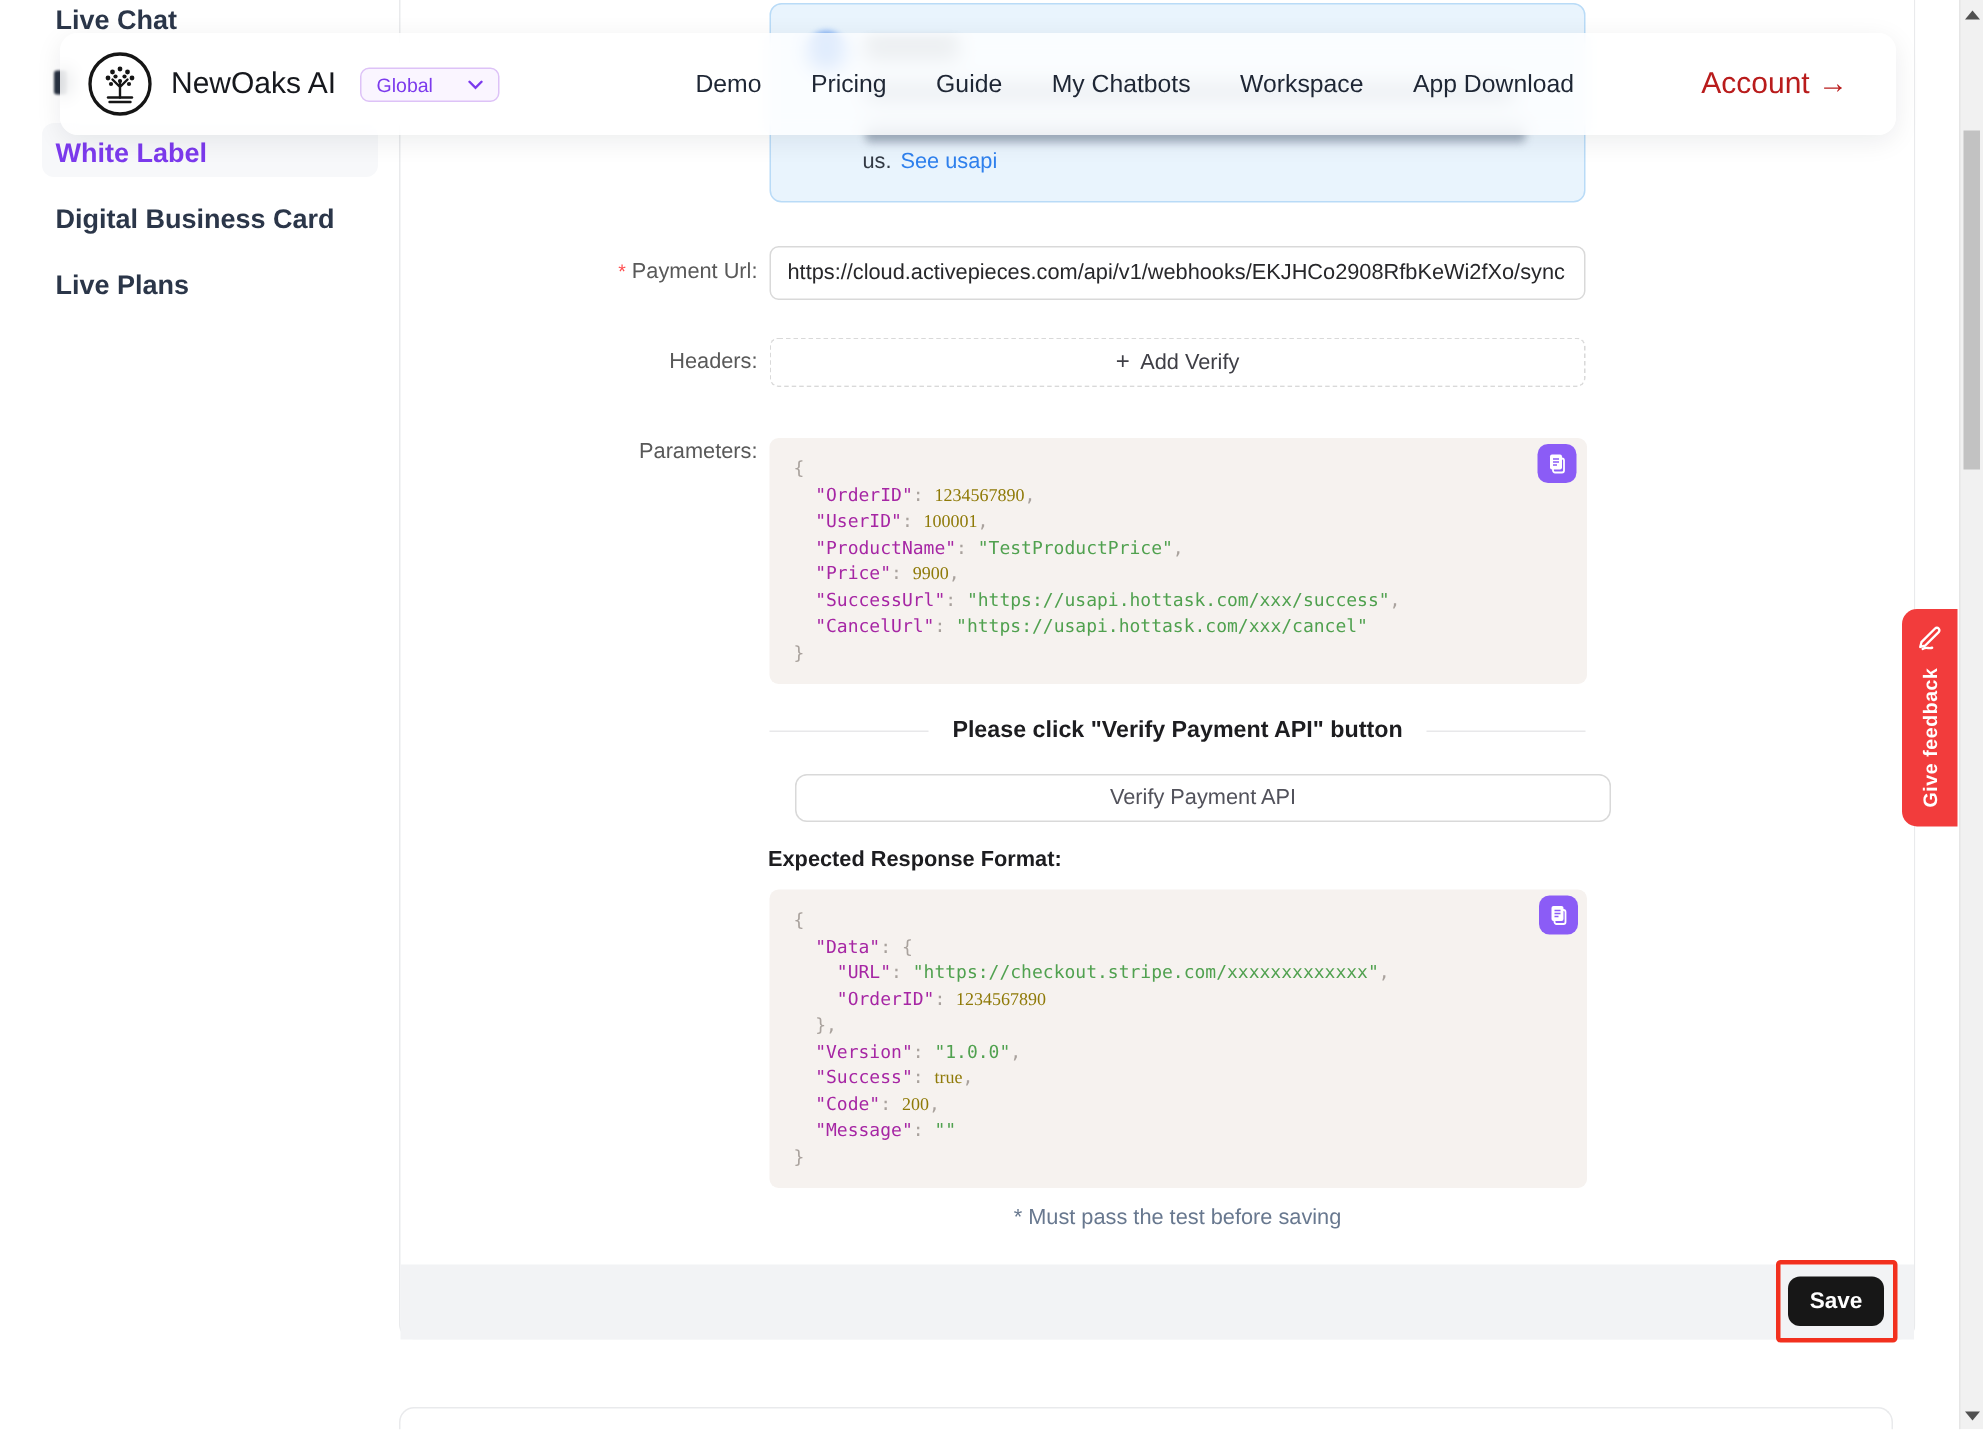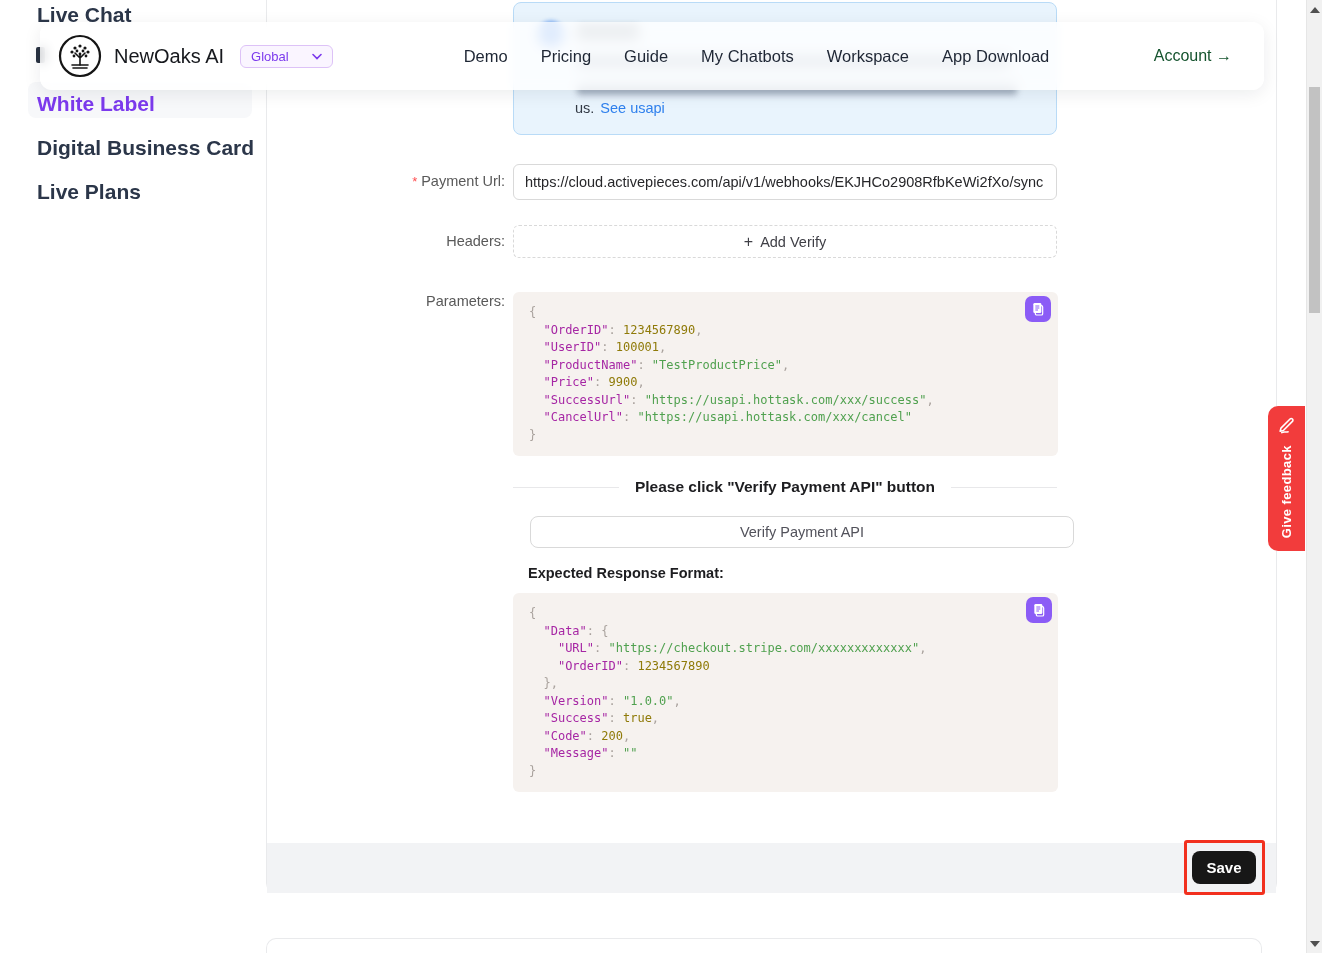--- a/index.html
+++ b/index.html
@@ -1,21 +1,21 @@
 <!DOCTYPE html>
 <html style="--accent-purple: #7c3aed; --copy-button-purple: #8b5cf6; --feedback-red: #f23c3c; --annotation-red: #f2301e; --link-blue: #2f80ed; --reminder-bg: #e9f4fd; --reminder-border: #b9dbf7; --code-bg: #f6f2ef; --code-key: #a626a4; --code-string: #50a14f; --code-number: #8f7a08; --code-punct: #a9a29d; --save-button-bg: #171717; --required-red: #ff4d4f;"><head>
 <meta charset="utf-8">
 <style>
   * { margin:0; padding:0; box-sizing:border-box; }
   html,body { width:1322px; height:953px; overflow:hidden; background:#fff;
     font-family:"Liberation Sans", sans-serif; }
   .viewport { position:relative; width:1322px; height:953px; background:#fff; overflow:hidden; }
 
   
-  .sidebar-item { position:absolute; left:37px; font-size:21px; font-weight:700;
+  .sidebar-item { position:absolute; left:37px; font-size:18px; font-weight:700;
     color:#2b3649; cursor:pointer; z-index:1; white-space:nowrap;text-align:center; }
   .sidebar-item.active { color:var(--accent-purple,#7c3aed); }
   .sidebar-active-row { position:absolute; left:28px; top:82px; width:224px; height:36px;
     background:#f7f8fa; border-radius:8px; z-index:0; }
   .sidebar-fragment { position:absolute; left:36px; top:47px; width:9px; height:16px;
     background:#2a3342; border-radius:2px; filter:blur(0.6px); z-index:1; }
 
   
   .main-card { position:absolute; left:266px; top:-20px; width:1011px; height:913px;
     background:#fff; border:1px solid #e9eaec; border-top:none;
@@ -54,37 +54,37 @@
 
   
   .code-block { position:absolute; left:513px; width:545px;
     background:var(--code-bg,#f6f2ef); border-radius:6px; padding:12px 16px;
     font-family:"DejaVu Sans Mono", monospace; font-size:12px; z-index:3; }
   .code-params { top:292px; height:164px; }
   .code-expected { top:593px; height:199px; }
   .code-line { white-space:pre; line-height:17.5px; }
   .tk-k { color:var(--code-key,#a626a4); }
   .tk-s { color:var(--code-string,#50a14f); }
-  .tk-n { color:var(--code-number,#8f7a08); }
+  .tk-n { color:var(--code-number,#8f7a08);font-family:Liberation Serif, serif; }
   .tk-p { color:var(--code-punct,#a9a29d); }
   .copy-btn { position:absolute; width:26px; height:26px; border-radius:7px;
     background:var(--copy-button-purple,#8b5cf6); border:none; cursor:pointer;
     display:flex; align-items:center; justify-content:center; z-index:4; }
   .copy-btn-1 { left:1025px; top:296px; }
   .copy-btn-2 { left:1026px; top:597px; }
 
   
   .divider { position:absolute; left:513px; top:477px; width:544px; height:20px;
     display:flex; align-items:center; z-index:3; }
   .divider::before, .divider::after { content:""; flex:1; height:1px; background:#e8e8ea; }
   .divider-text { margin:0 16px; font-size:15.5px; font-weight:700; color:#1d1d20; white-space:nowrap; }
   .verify-btn { position:absolute; left:530px; top:516px; width:544px; height:32px;
     background:#fff; border:1px solid #d9d9d9; border-radius:8px; cursor:pointer;
     font-size:14.5px; color:#52525b; font-family:"Liberation Sans",sans-serif; z-index:3; }
-  .expected-label { position:absolute; left:528px; top:565px; font-size:14.5px;
+  .expected-label { position:absolute; left:512px; top:565px; font-size:14.5px;
     font-weight:700; color:#1d1d20; z-index:3; }
   .note { position:absolute; left:513px; top:804px; width:544px; text-align:center;
     font-size:14.5px; color:#68788f; z-index:3; }
 
   
   .card-footer { position:absolute; left:267px; top:843px; width:1009px; height:50px;
     background:#f2f3f5; z-index:3; }
   .save-btn { position:absolute; left:1192px; top:851px; width:64px; height:33px;
     background:var(--save-button-bg,#171717); color:#fff; border:none; border-radius:8px;
     font-size:15px; font-weight:700; font-family:"Liberation Sans",sans-serif;
@@ -98,21 +98,21 @@
     background:rgba(255,255,255,0.78); -webkit-backdrop-filter:blur(6px); backdrop-filter:blur(6px);
     border-radius:12px; box-shadow:0 4px 18px rgba(15,23,42,0.08);
     display:flex; align-items:center; padding:0 18px; z-index:10;justify-content:flex-end; }
   .brand-logo { width:44px; height:44px; flex:0 0 auto; }
   .brand-name { margin-left:12px; font-size:20px; font-weight:400; color:#16181d; white-space:nowrap; }
   .region-pill { margin-left:16px; display:flex; align-items:center; gap:23px;
     background:#faf5ff; border:1px solid #ddc2f7; border-radius:6px;
     padding:3px 10px; font-size:13px; color:var(--accent-purple,#7c3aed); cursor:pointer; }
   .nav-items { display:flex; gap:33px; margin-left:131px; }
   .nav-item { font-size:16.5px; color:#1e2634; cursor:pointer; white-space:nowrap; }
-  .nav-account { margin-left:auto; padding-right:14px; font-size:16px; color:#14532d;
+  .nav-account { margin-left:auto; padding-right:14px; font-size:20px; color:#b91c1c;
     cursor:pointer; white-space:nowrap; }
 
   
   .feedback-tab { position:absolute; left:1268px; top:406px; width:37px; height:145px;
     background:var(--feedback-red,#f23c3c); border-radius:10px 0 0 10px; cursor:pointer;
     display:flex; flex-direction:column; align-items:center; padding-top:10px; z-index:20; }
   .feedback-label { margin-top:10px; writing-mode:vertical-rl; transform:rotate(180deg);
     color:#fff; font-size:13px; font-weight:700; letter-spacing:.4px; white-space:nowrap; }
 
   
@@ -205,20 +205,21 @@
       <svg width="16" height="16" viewBox="0 0 24 24" fill="none">
         <rect x="8" y="7" width="11" height="14" rx="2" stroke="#ffffff" stroke-width="1.8" fill="none"></rect>
         <rect x="5" y="3" width="12" height="15" rx="2" fill="#ffffff"></rect>
         <line x1="8" y1="7.5" x2="14" y2="7.5" stroke="#8b5cf6" stroke-width="1.5"></line>
         <line x1="8" y1="10.5" x2="14" y2="10.5" stroke="#8b5cf6" stroke-width="1.5"></line>
         <line x1="8" y1="13.5" x2="12" y2="13.5" stroke="#8b5cf6" stroke-width="1.5"></line>
       </svg>
     </span>
   </button>
 
+  <div class="note">* Must pass the test before saving</div>
 
   <div class="card-footer"></div>
   <button class="save-btn">Save</button>
   <div class="annotation-rect"></div>
 
   <div class="card2"></div>
 
   <nav class="navbar">
     <span class="brand-logo">
       <svg width="44" height="44" viewBox="0 0 44 44" fill="none">

